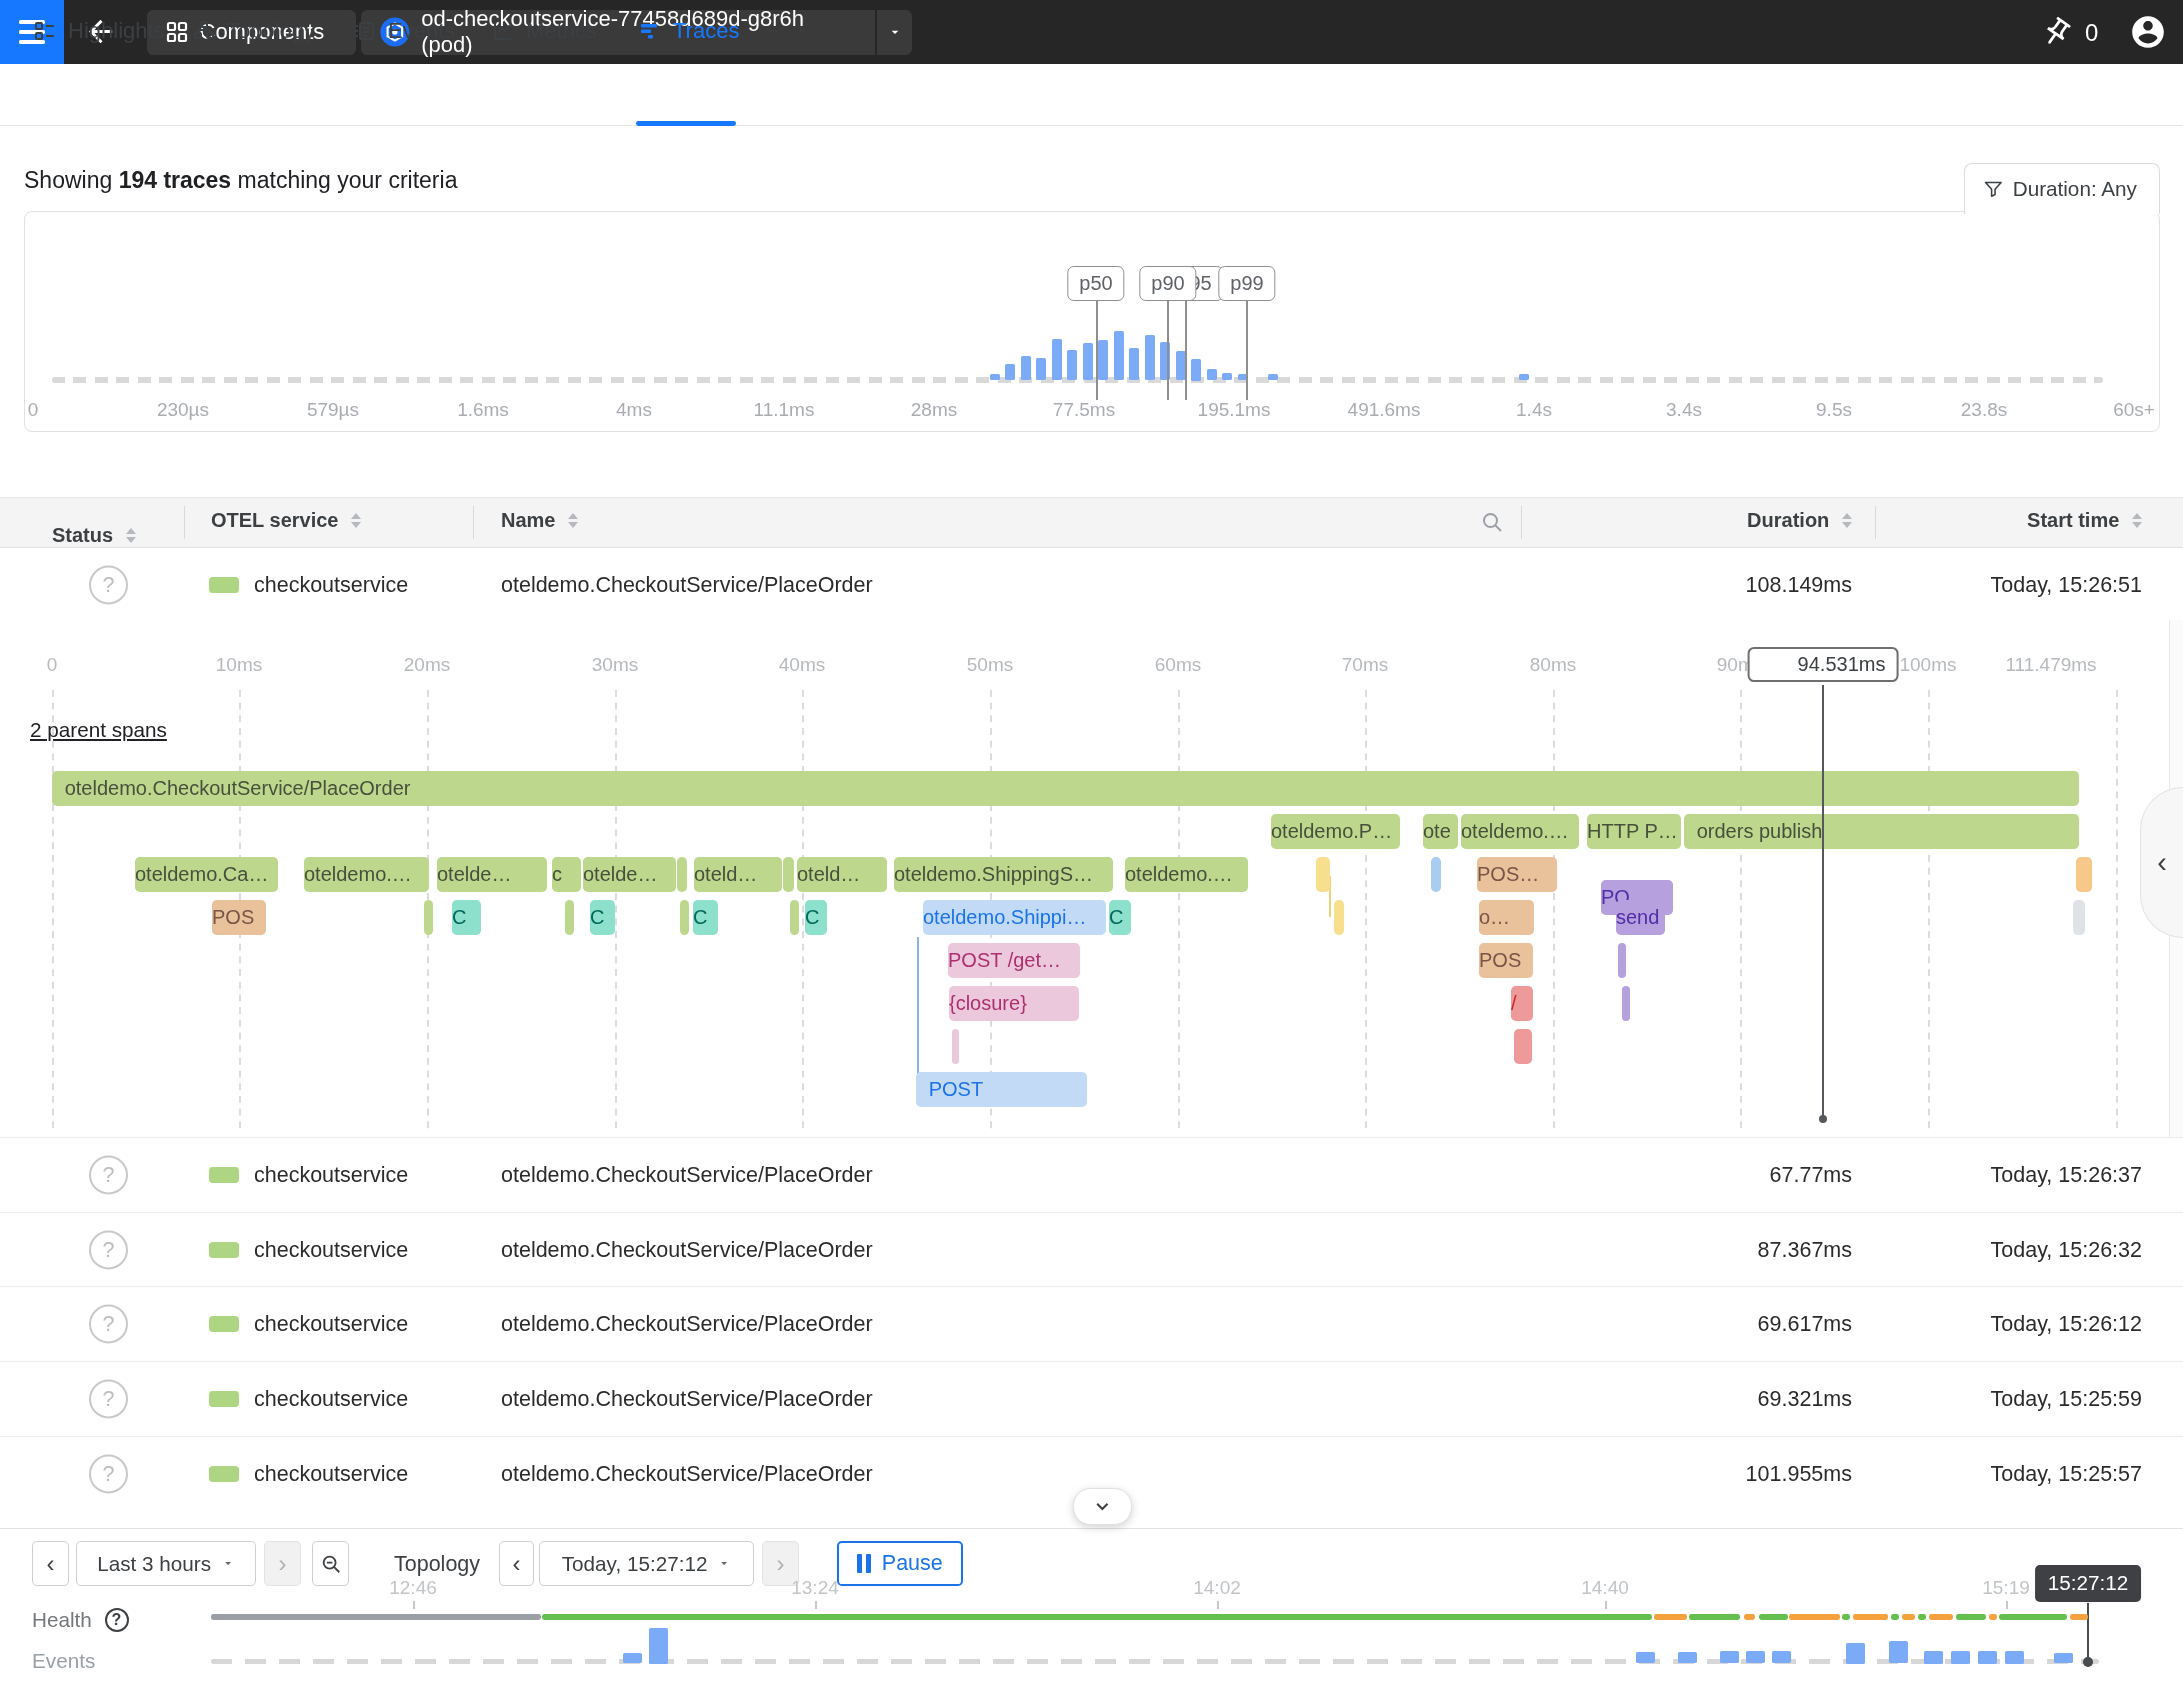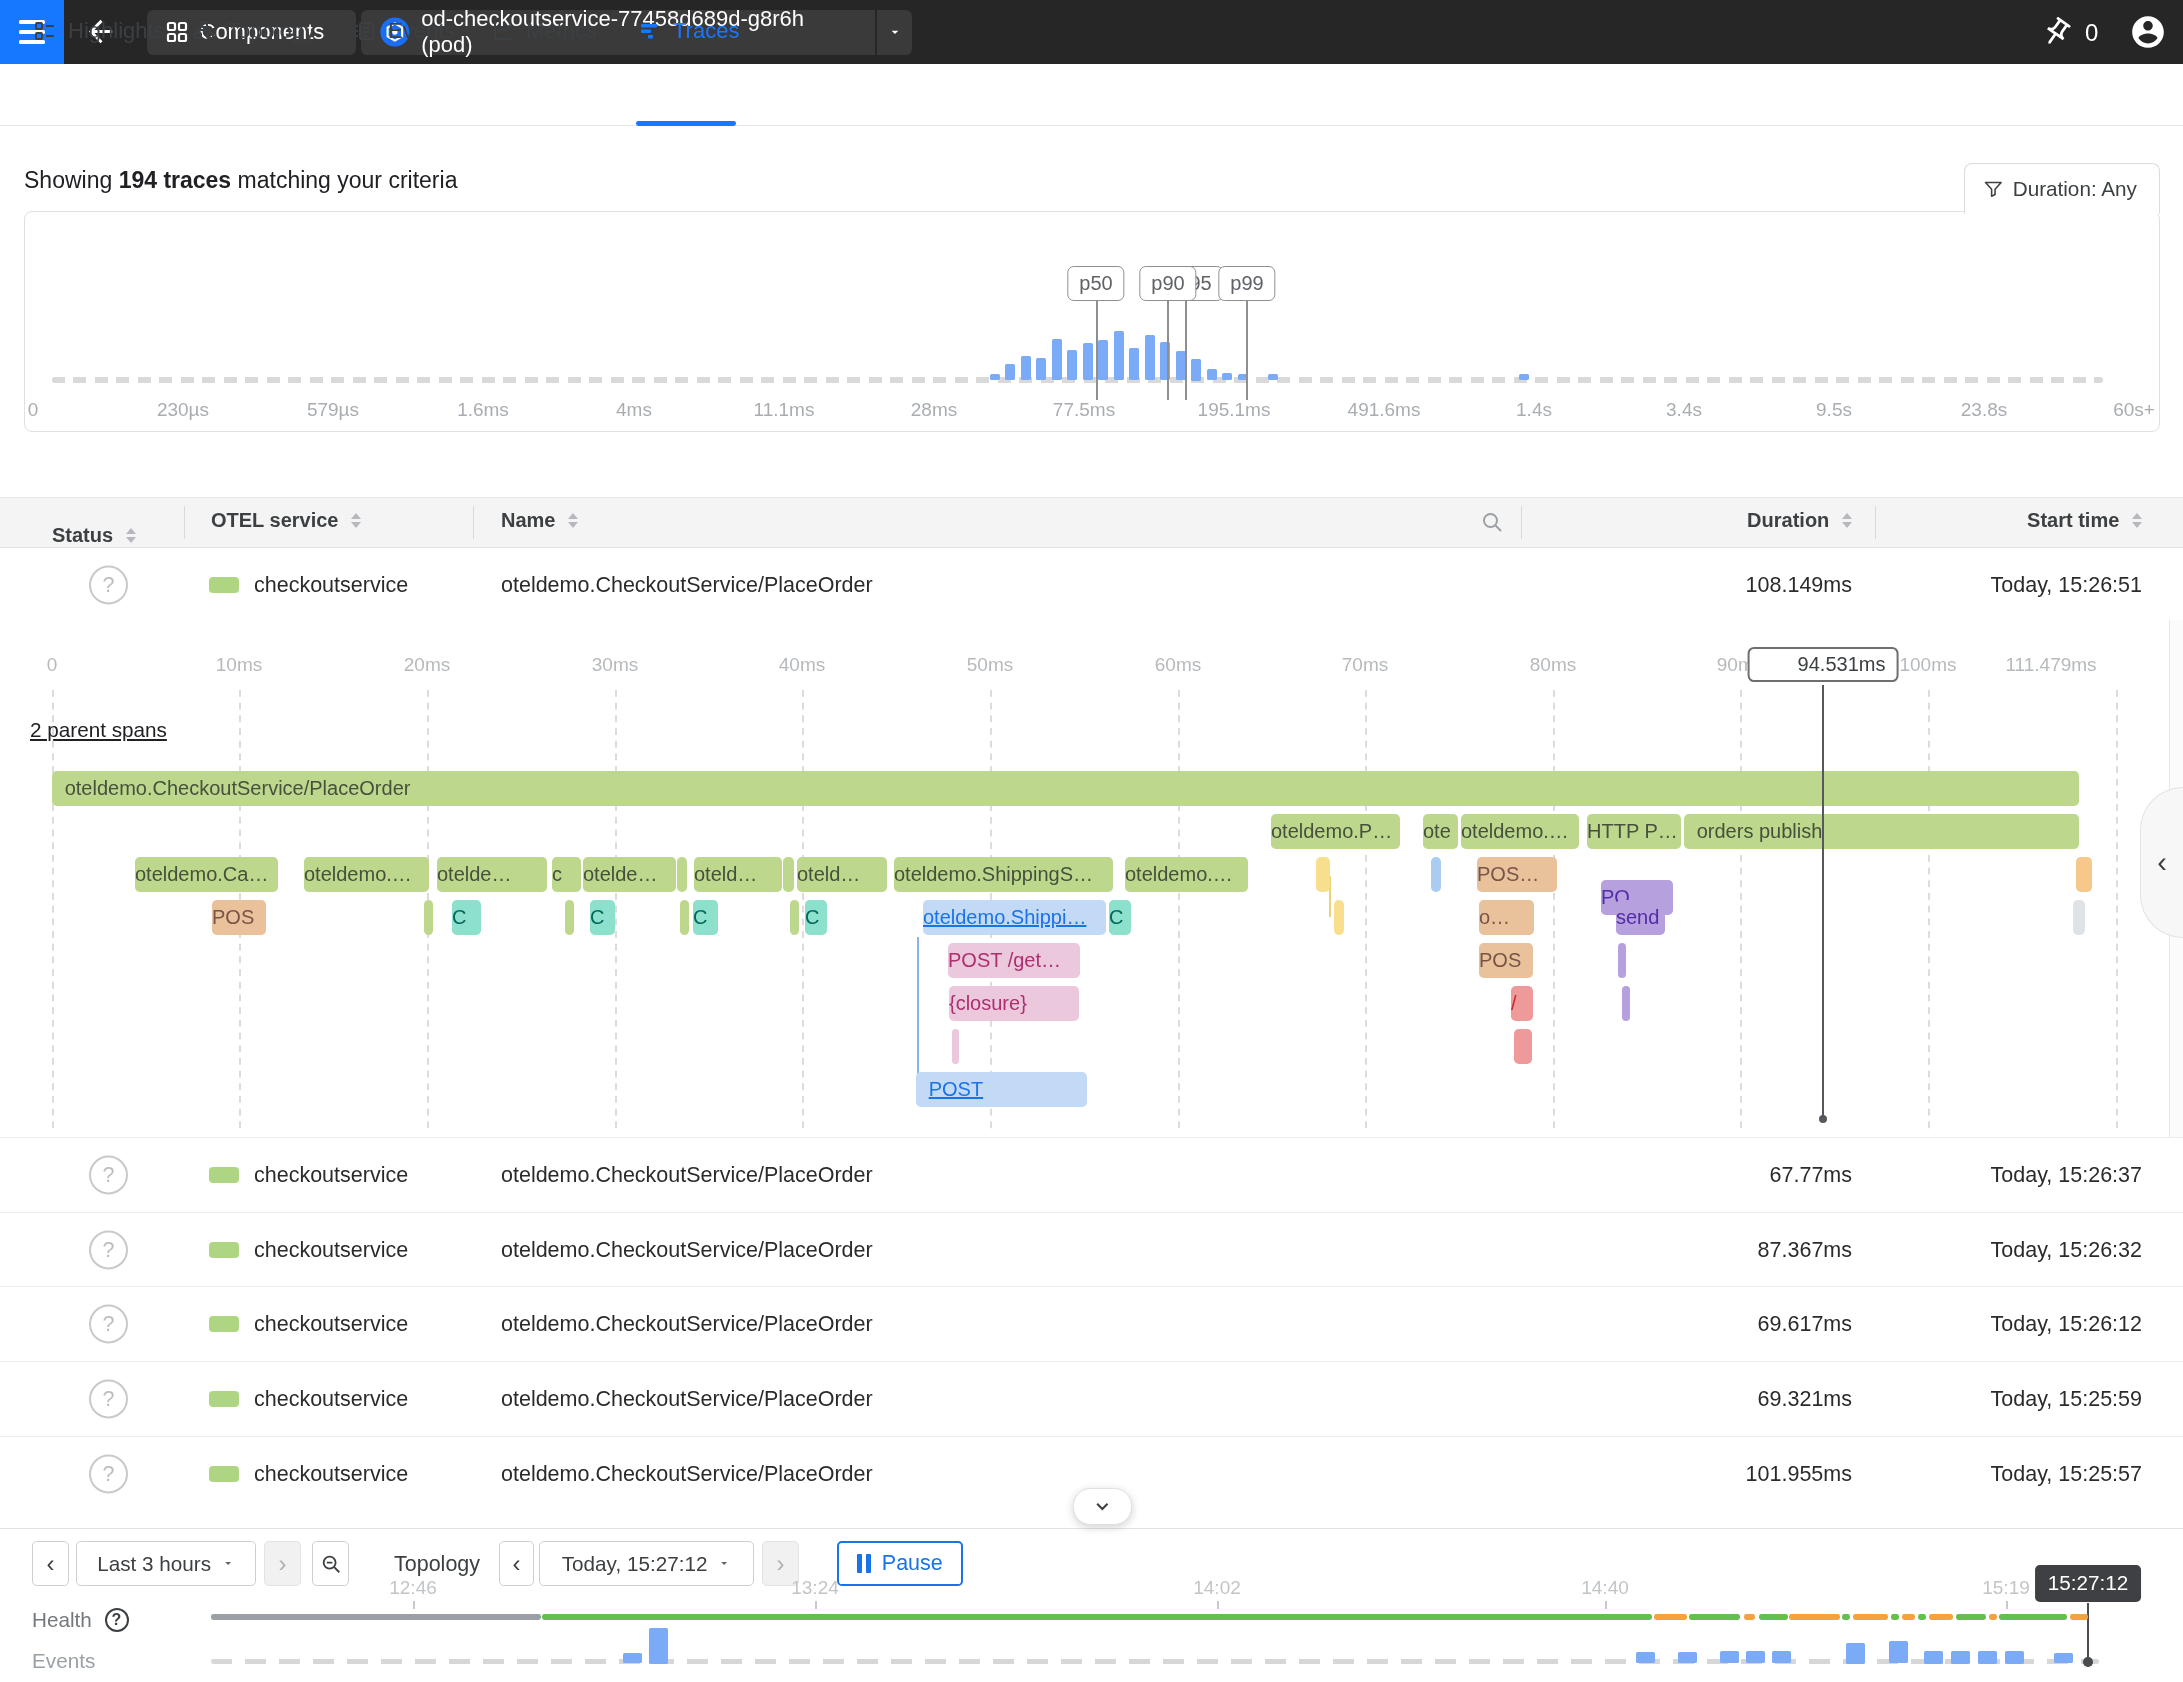--- a/index.html
+++ b/index.html
@@ -49,21 +49,21 @@
   .vgrid{position:absolute;top:690px;height:439px;width:1.6px;background:linear-gradient(to bottom,#dcdcdc 55%,transparent 55%);background-size:1.6px 12.7px;}
   .marker-badge{top:647px;transform:translateX(-50%);background:#fff;border:2.4px solid #6f6f6f;border-radius:6.4px;padding:4px 11px;font-size:20px;color:#3c4043;z-index:6;}
   .marker-line{top:685px;width:1.6px;height:433px;background:#55585c;z-index:5;}
   .marker-dot{width:8px;height:8px;border-radius:50%;background:#55585c;z-index:5;}
   .parent-link{left:30px;top:718px;font-size:20.7px;color:#202124;text-decoration:underline;cursor:pointer;}
   .wspan{position:absolute;height:35px;border-radius:4.8px;font-size:20px;line-height:35px;text-align:left;overflow:hidden;white-space:nowrap;box-sizing:border-box;cursor:pointer;z-index:4;}
   .wspan.ta-l{text-align:left;padding-left:12.7px;}
   .sp-g{background:#bdd88c;color:#47503c;}
   .sp-te{background:#8ce0cc;color:#00695c;}
   .sp-tan{background:#e9c29b;color:#795548;}
-  .sp-bl{background:#c3daf6;color:#1a73e8;text-decoration:underline;}
+  .sp-bl{background:#c3daf6;color:#1a73e8;}
   .sp-lb{background:#a8cdf0;}
   .sp-pk{background:#ecc8dd;color:#ad2f6f;}
   .sp-rd{background:#ef9a9a;color:#c62828;}
   .sp-pu{background:#b6a0dd;color:#512da8;}
   .sp-y{background:#f7df8e;}
   .sp-or{background:#f8c88b;}
   .sp-gr{background:#dfe3e8;}
   .connector{position:absolute;width:2.4px;z-index:3;}
   
   .side-strip{left:2169px;top:620px;width:14.3px;height:517px;background:#fbfbfb;border-left:1.6px solid #e7e7e7;box-sizing:border-box;}

